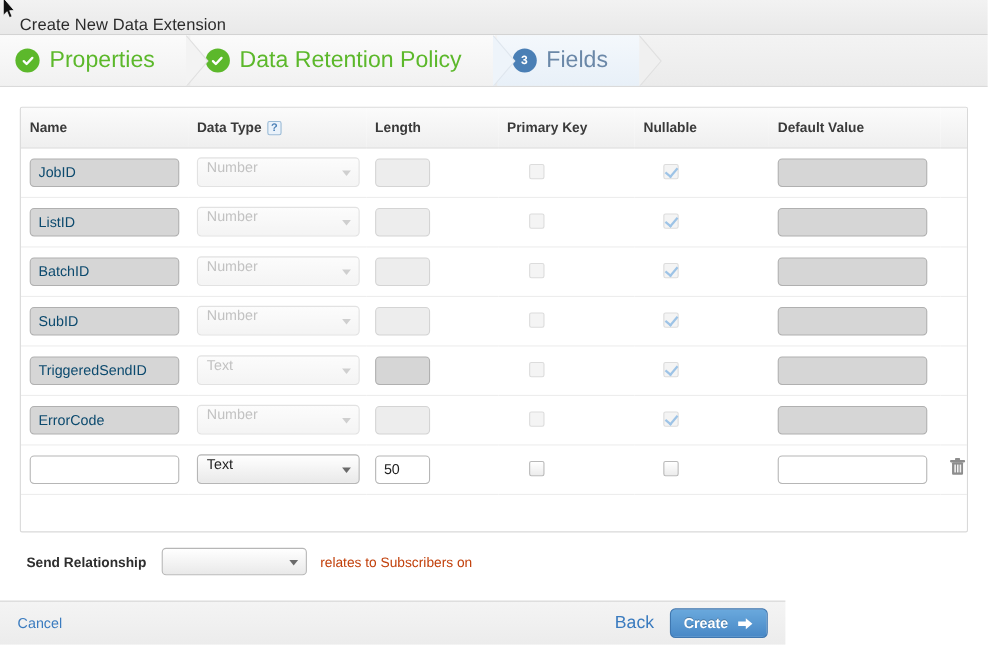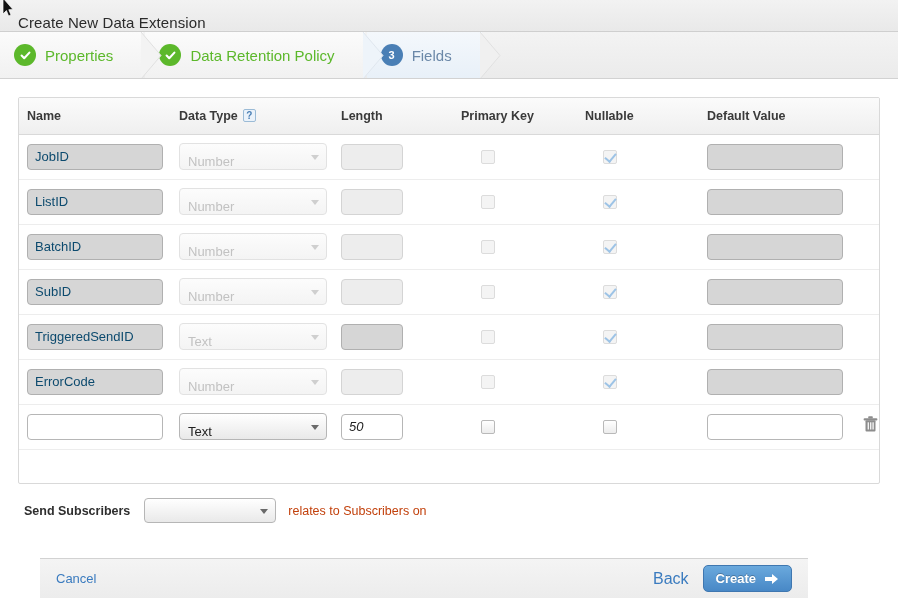--- a/index.html
+++ b/index.html
@@ -69,21 +69,21 @@
     display: flex; align-items: center; justify-content: center;
     margin-right: 9px;
     flex: 0 0 auto;
   }
   .step-badge.done { background: #5cb82b; }
   .step-badge.current { background: #4a7fb5; }
   .step-badge .num {
     color: #fff; font-size: 11px; font-weight: bold;
     line-height: 1;
   }
-  .step-label { font-size: 15px; }
+  .step-label { font-size: 21px; }
   .step-label.done { color: #5cb82b; }
   .step-label.current { color: #6b88a8; }
   .steps-filler { flex: 1; }
 
   
   .content {
     padding: 18px 18px 0 18px;
     height: 508px;
     position: relative;
     background: #fff;
@@ -150,33 +150,33 @@
     color: #222;
     background: #fff;
     outline: none;
   }
   .txt.dis {
     background: #d6d6d6;
     border-color: #b0b0b0;
     color: #0c4a6e;
   }
   .name-input { width: 136px; }
-  .len-input  { width: 62px; font-style: italic; }
+  .len-input  { width: 50px; }
   .len-input.dis-light { background: #ededed; border-color: #d4d4d4; }
   .len-input.dis-dark  { background: #d6d6d6; border-color: #b0b0b0; }
   .def-input  { width: 136px; }
   .def-input.dis { background: #d6d6d6; border-color: #b0b0b0; }
 
   .sel {
     position: relative;
     width: 148px; height: 27px;
     border: 1px solid #b6b6b6;
     border-radius: 4px;
     background: linear-gradient(to bottom, #ffffff 0%, #e9e9e9 100%);
-    display: flex; align-items: flex-end;
+    display: flex; align-items: flex-start;
     padding: 0 20px 0 8px;
     font-size: 13px;
     color: #222;
     cursor: pointer;
     overflow: hidden;
   }
   .sel.dis {
     border-color: #e2e2e2;
     background: linear-gradient(to bottom, #fcfcfc 0%, #f4f4f4 100%);
     color: #c2c2c2;
@@ -236,28 +236,27 @@
     color: #c2410c;
     margin: 0 12px;
     font-size: 12.5px;
   }
   .sel.rel { width: 132px; height: 25px; }
   .sel.sub { width: 132px; height: 25px; color:#444; background: linear-gradient(to bottom,#f9f9f9 0%,#ededed 100%); }
 
   
   .footer {
     position: absolute;
-    left: 0; bottom: 0;
-    width: 768px; height: 40px;
+    left: 0; bottom: 12px;
+    width: 714px; height: 40px;
     background: linear-gradient(to bottom, #f4f4f4 0%, #ececec 100%);
     border-top: 1px solid #d2d2d2;
     display: flex;
     align-items: center;
     padding: 0 16px;
-    margin-left: 40px;
   }
   .link {
     color: #3a7bbf;
     font-size: 13px;
     cursor: pointer;
   }
   .footer .spacer { flex: 1; }
   .back-link {
     color: #3a7bbf;
     font-size: 16px;
@@ -469,21 +468,21 @@
                 </svg></span></td>
           </tr>
           <tr class="spacer-row">
             <td colspan="7"></td>
           </tr>
         </tbody>
     </table>
   </div>
 
   <div class="send-rel">
-    <span class="lbl">Send Subscribers</span>
+    <span class="lbl">Send Relationship</span>
     <div class="sel rel">
       <span></span>
       <span class="arrow"></span>
     </div>
     <span class="mid">relates to Subscribers on</span>
   </div>
 
 </div>
 
 <div class="footer">

